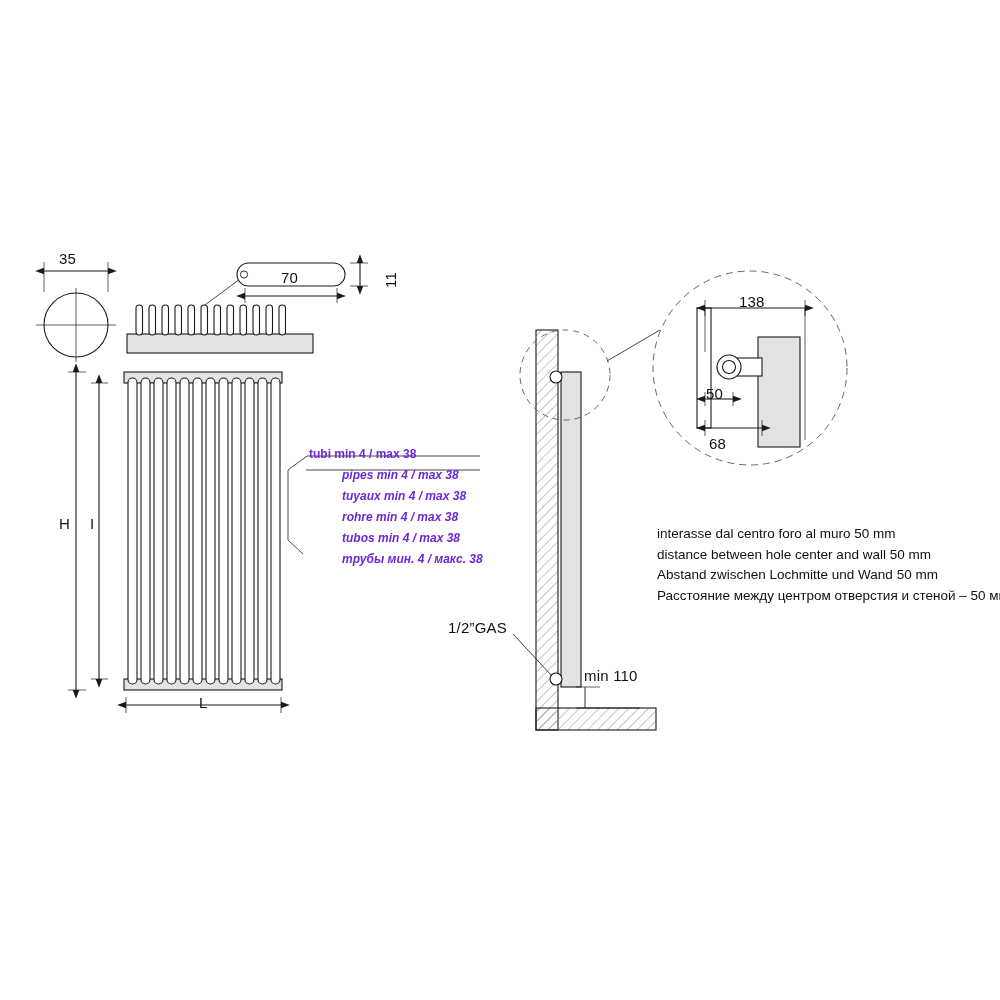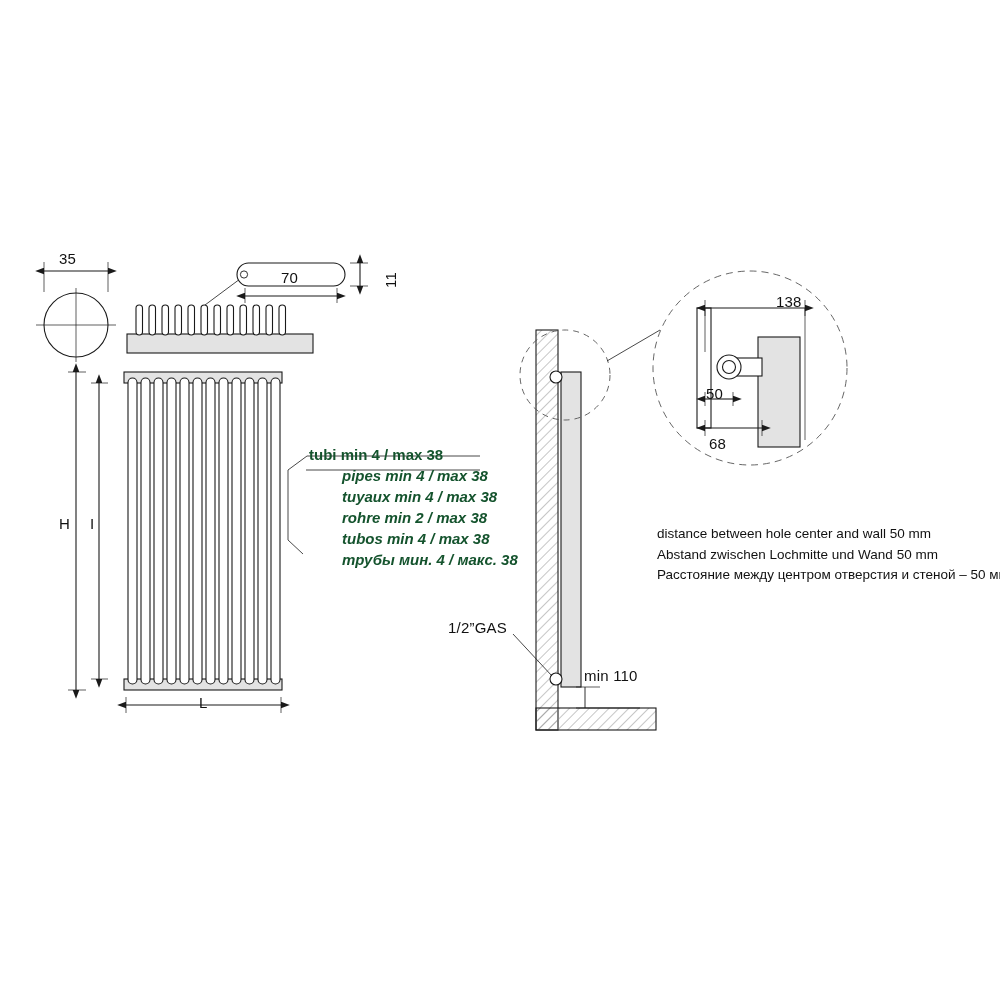--- a/index.html
+++ b/index.html
@@ -50,24 +50,24 @@
     color: #111;
   }
   .notes div { white-space: nowrap; }
   .pipes-block {
     position: absolute;
     left: 309px;
     top: 444px;
     width: 240px;
   }
   .pipes-block div {
-    font-size: 15px;
+    font-size: 12px;
     line-height: 21px;
     white-space: nowrap;
-    color: #14532d;
+    color: #6d28d9;
   }
   .pipes-block .first {
     font-weight: bold;
     font-style: normal;
   }
   .pipes-block .it {
     font-style: italic;
     font-weight: bold;
     margin-left: 33px;
   }
@@ -238,35 +238,36 @@
   </svg>
 
   <div class="lbl dim" style="left:59px; top:250px;">35</div>
   <div class="lbl dim" style="left:281px; top:269px;">70</div>
   <div class="lbl dim vert" style="left:382px; top:288px;">11</div>
 
   <div class="lbl dim" style="left:59px; top:515px;">H</div>
   <div class="lbl dim" style="left:90px; top:515px;">I</div>
   <div class="lbl dim" style="left:199px; top:694px;">L</div>
 
-  <div class="lbl dim" style="left:776px; top:293px;">138</div>
+  <div class="lbl dim" style="left:739px; top:293px;">138</div>
   <div class="lbl dim" style="left:706px; top:385px;">50</div>
   <div class="lbl dim" style="left:709px; top:415px;margin-top:20px;">68</div>
 
   <div class="lbl dim" style="left:448px; top:619px;">1/2”GAS</div>
   <div class="lbl dim" style="left:584px; top:667px;">min 110</div>
 
   <div class="pipes-block">
     <div class="first">tubi min 4 / max 38</div>
     <div class="it">pipes min 4 / max 38</div>
     <div class="it">tuyaux min 4 / max 38</div>
-    <div class="it">rohre min 2 / max 38</div>
+    <div class="it">rohre min 4 / max 38</div>
     <div class="it">tubos min 4 / max 38</div>
     <div class="it">трубы мин. 4 / макс. 38</div>
   </div>
 
   <div class="notes">
+    <div>interasse dal centro foro al muro 50 mm</div>
     <div>distance between hole center and wall 50 mm</div>
     <div>Abstand zwischen Lochmitte und Wand 50 mm</div>
     <div>Расстояние между центром отверстия и стеной – 50 мм</div>
   </div>
 
 </div>
 
 </body></html>

